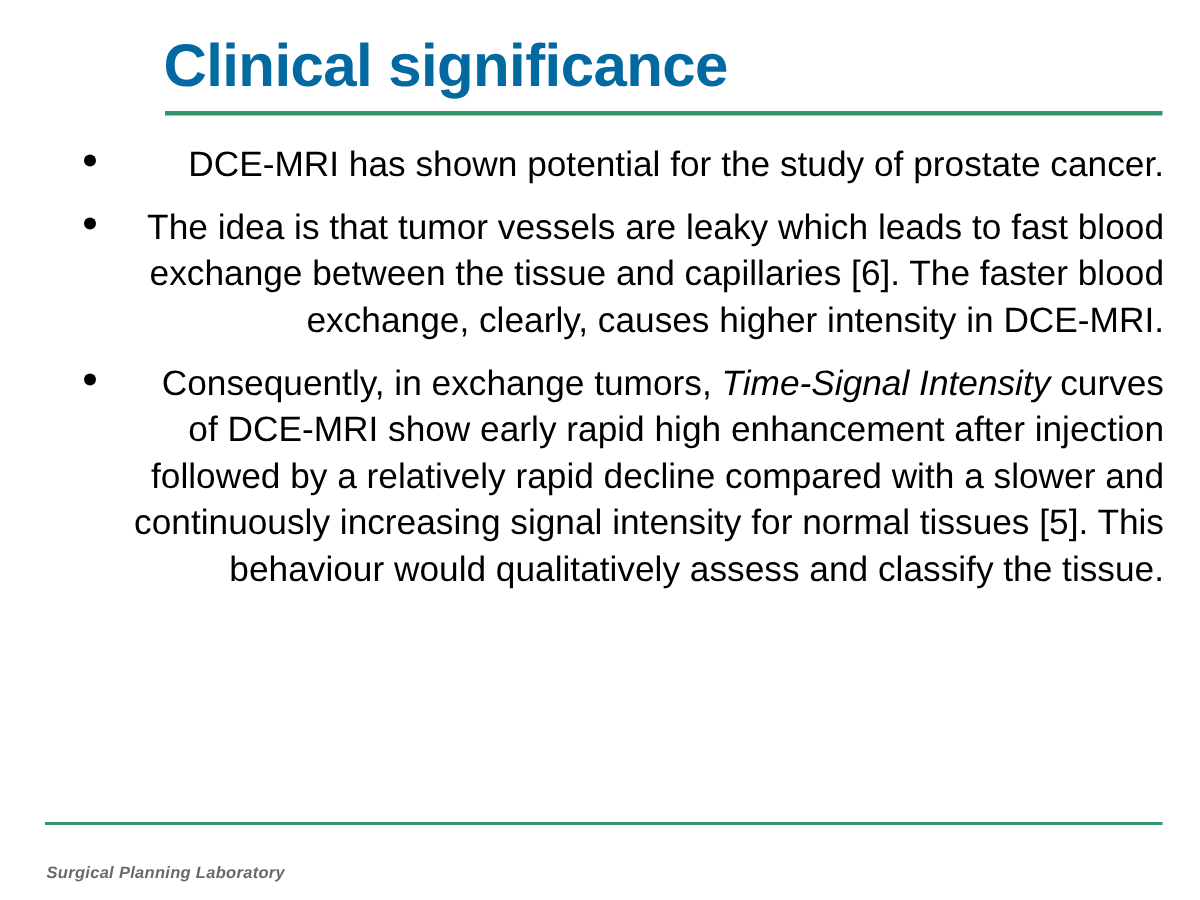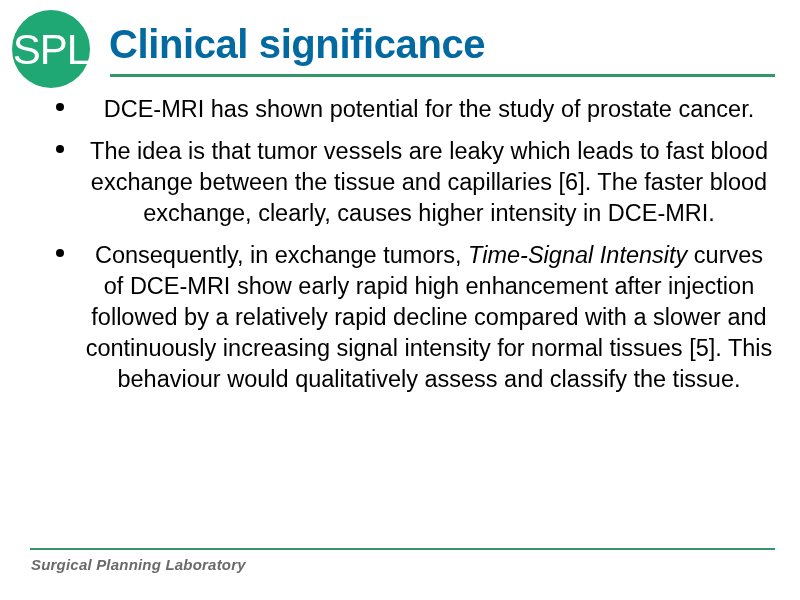--- a/index.html
+++ b/index.html
@@ -85,62 +85,56 @@
     width: 8px;
     height: 8px;
     border-radius: 50%;
     background: #000000;
   }
 
   .bullet-text {
     font-size: 23.5px;
     line-height: 31px;
     color: #000000;
-    text-align: center;
+    text-align: right;
   }
 
   .bullet-text em {
     font-style: italic;
   }
 
   
   .footer-rule {
     position: absolute;
     left: 30px;
     top: 548px;
     width: 745px;
     height: 2px;
     background: #33956A;
   }
 
   .footer-text {
     position: absolute;
     left: 31px;
-    top: 556px;
-    font-size: 15px;
+    top: 576px;
+    font-size: 11px;
     font-style: italic;
     font-weight: bold;
     color: #6a6a6a;
     letter-spacing: 0.2px;
     text-align: center;
   }
 </style>
 </head>
 <body>
 
 <div class="slide">
 
   <div class="header">
 
-    <div class="logo">
-      <svg width="80" height="80" viewBox="0 0 80 80" aria-hidden="true">
-        <circle cx="40" cy="40" r="39" fill="#1FA873"></circle>
-        <text x="40" y="55" text-anchor="middle" font-family="Liberation Sans, sans-serif" font-size="42" font-weight="normal" letter-spacing="-1" fill="#FFFFFF">SPL</text>
-      </svg>
-    </div>
 
     <div class="slide-title">Clinical significance</div>
 
     <div class="title-rule"></div>
   </div>
 
   <div class="content">
 
     <div class="bullet-row">
       <span class="bullet-marker"></span>

